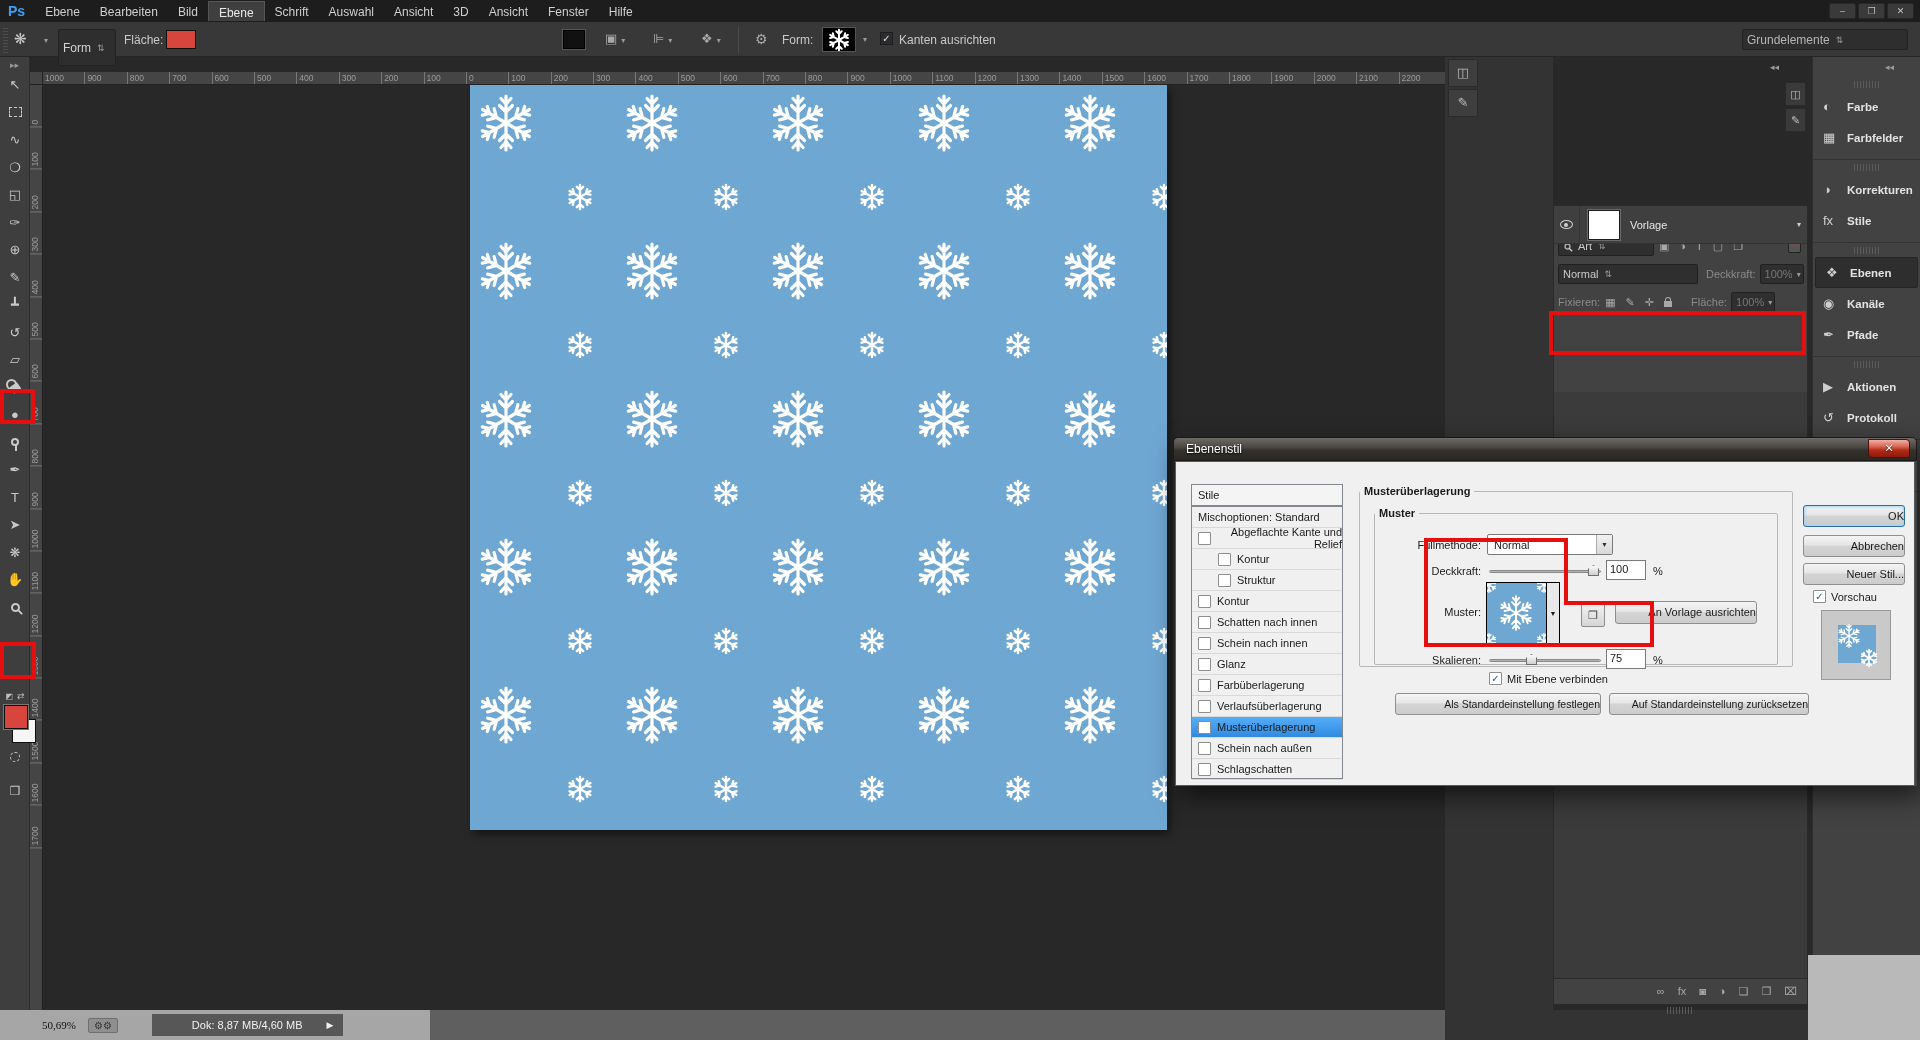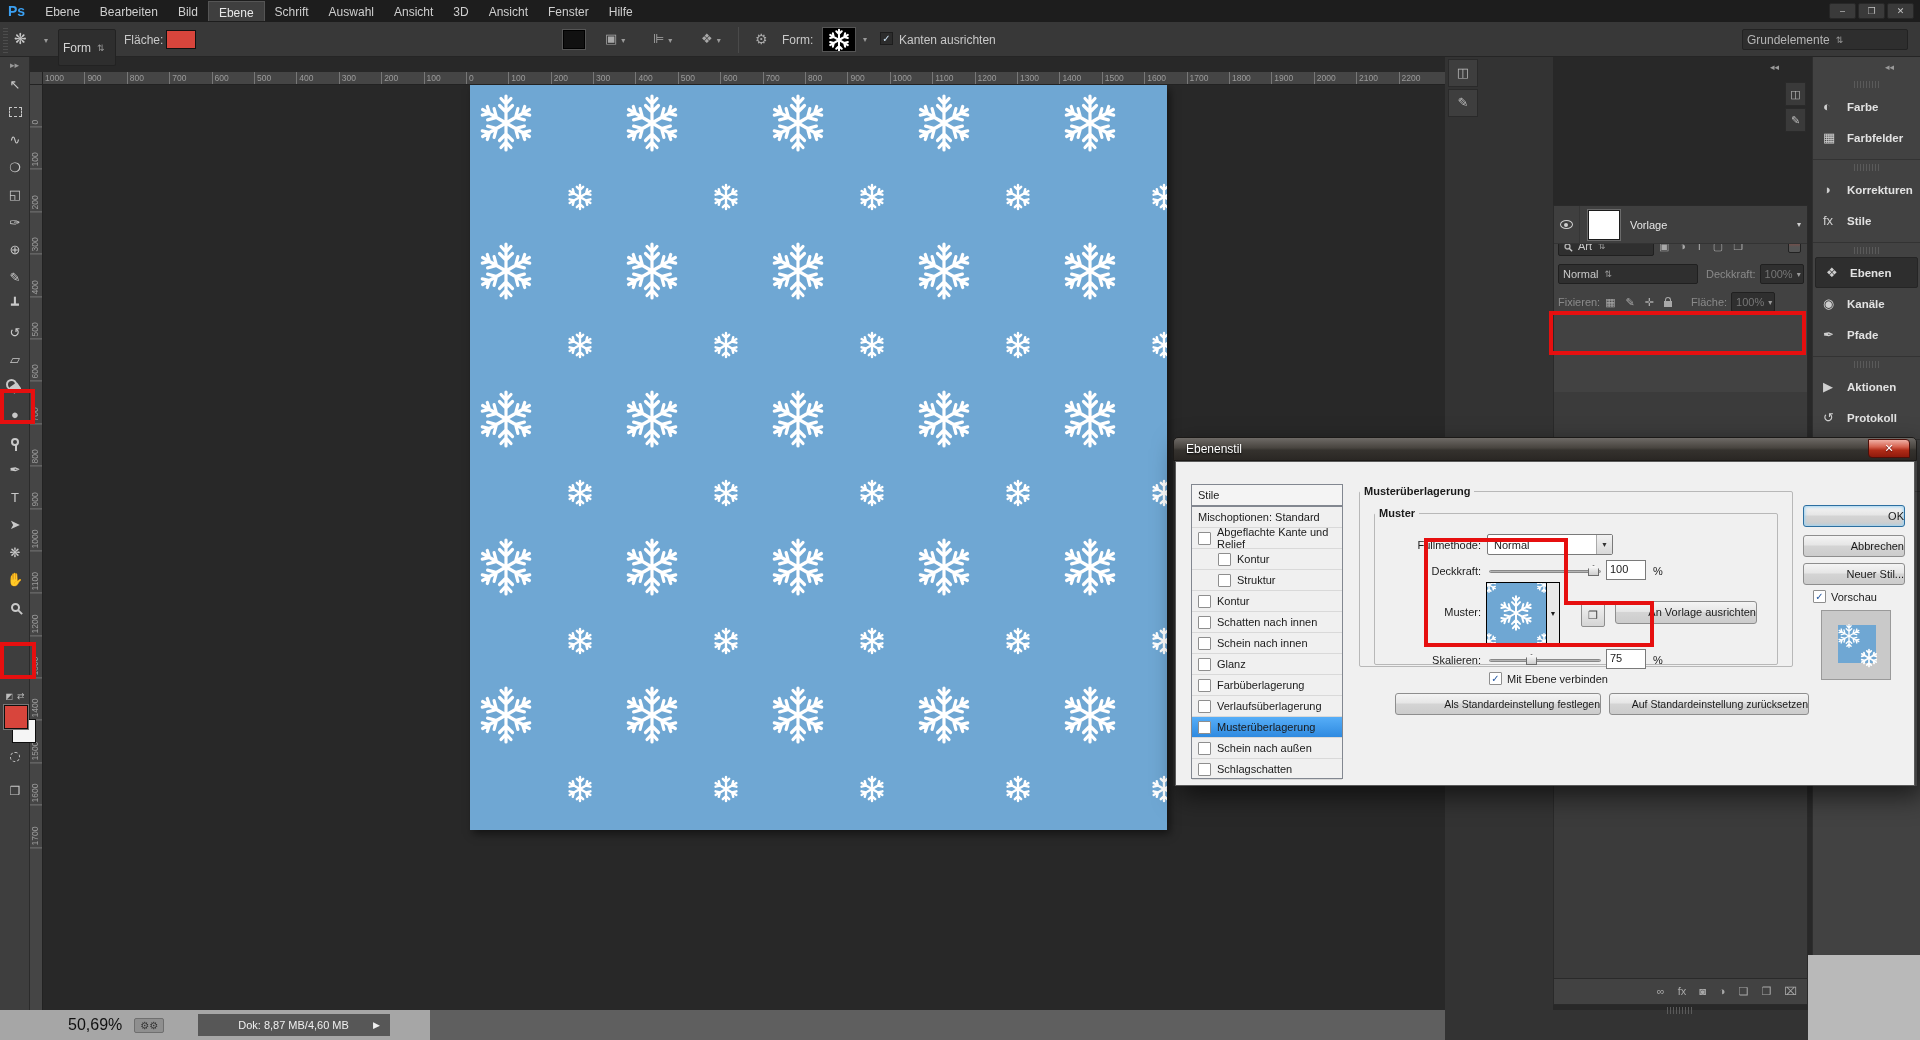--- a/index.html
+++ b/index.html
@@ -91,34 +91,34 @@
   .dock-grip { height:7px; background:repeating-linear-gradient(90deg,#5a5a5a 0 1px,transparent 1px 3px); width:26px; margin:2px auto 3px; }
   .dock-item { display:flex; align-items:center; height:31px; padding-left:10px; color:#e2e2e2; font-size:11.5px; font-weight:bold; }
   .dock-item .dicon { width:24px; color:#cfcfcf; font-size:13px; font-weight:normal; }
   .dock-item.active { background:#2e2e2e; border:1px solid #252525; border-radius:2px; margin:0 2px; }
   #corner-light { left:1808px; top:955px; width:112px; height:85px; background:#b9b9b9; z-index:3; }
   #right-bottom { left:1445px; top:1010px; width:363px; height:30px; background:#333; z-index:4; }
 
   
   #statusbar { left:0; top:1010px; width:1445px; height:30px; background:#a6a6a6; display:flex; align-items:center; z-index:12; }
   #status-right { position:absolute; left:430px; top:0; width:1015px; height:30px; background:#5f5f5f; }
-  #zoom-val { color:#111; font-size:16px; padding:0 12px 0 68px; }
+  #zoom-val { color:#111; font-size:11px; padding:0 12px 0 42px;font-family:Liberation Serif, serif; }
   #gear-badge { background:#8f8f8f; border:1px solid #6f6f6f; border-radius:2px; color:#333; font-size:10px; padding:1px 5px; }
   #dok-seg { background:#575757; color:#f0f0f0; font-size:11px; height:22px; line-height:22px; padding:0 14px 0 40px; margin-left:34px; }
   #dok-arrow { color:#f0f0f0; font-size:9px; background:#575757; height:22px; line-height:22px; padding:0 10px; }
 
   
   #dialog { left:1173px; top:421px; width:744px; height:349px; z-index:50; box-shadow:6px 10px 26px rgba(0,0,0,.6); border-radius:5px 5px 0 0;margin-top:16px; }
   #dlg-titlebar { position:absolute; left:0; top:0; width:744px; height:24px; border-radius:5px 5px 0 0; background:linear-gradient(#6e6a66,#48443f 45%,#35322e 55%,#2a2724); border:1px solid #1c1a18; }
   #dlg-title { position:absolute; left:12px; top:4px; color:#fff; font-size:12px; text-shadow:0 1px 2px #000; }
   #dlg-close { position:absolute; left:694px; top:1px; width:42px; height:19px; background:linear-gradient(#f0b0a5,#d6624f 40%,#b02c18 60%,#8f1a0c); border:1px solid #4e100a; border-radius:0 4px 0 4px; color:#fff; font-size:11px; text-align:center; line-height:17px; text-shadow:0 1px 1px #500; }
   #dlg-body { position:absolute; left:2px; top:24px; width:740px; height:325px; background:#f0f0f0; border:1px solid #5a5a5a; font-size:11px; color:#1a1a1a; }
 
   #stile-header { position:absolute; left:15px; top:22px; width:152px; height:22px; border:1px solid #828790; background:#f4f4f4; line-height:20px; padding-left:6px; }
-  #stile-list { position:absolute; left:15px; top:44px; width:152px; height:273px; border:1px solid #828790; background:#f0f0f0; }
+  #stile-list { position:absolute; left:15px; top:44px; width:152px; height:273px; border:1px solid #828790; background:#f0f0f0;text-align:right; }
   .style-item { position:relative; height:21px; display:flex; align-items:center; padding-left:6px; border-bottom:1px solid #d9d9d9; }
   .style-item.indent { padding-left:26px; }
   .style-item.selected { background:linear-gradient(#56aef8,#2f8ae0); }
   .style-item .wcheck { margin-right:6px; }
   .wcheck { width:13px; height:13px; background:#fff; border:1px solid #8e8e8e; border-radius:1px; font-size:10px; line-height:11px; text-align:center; color:#2457a0; flex:0 0 13px; }
   .wcheck::before { content:""; }
   .checkedbox::before { content:"✓"; }
 
   fieldset { border:1px solid #b8b8b8; border-radius:2px; }
   legend { font-weight:bold; font-size:11px; padding:0 4px; }

